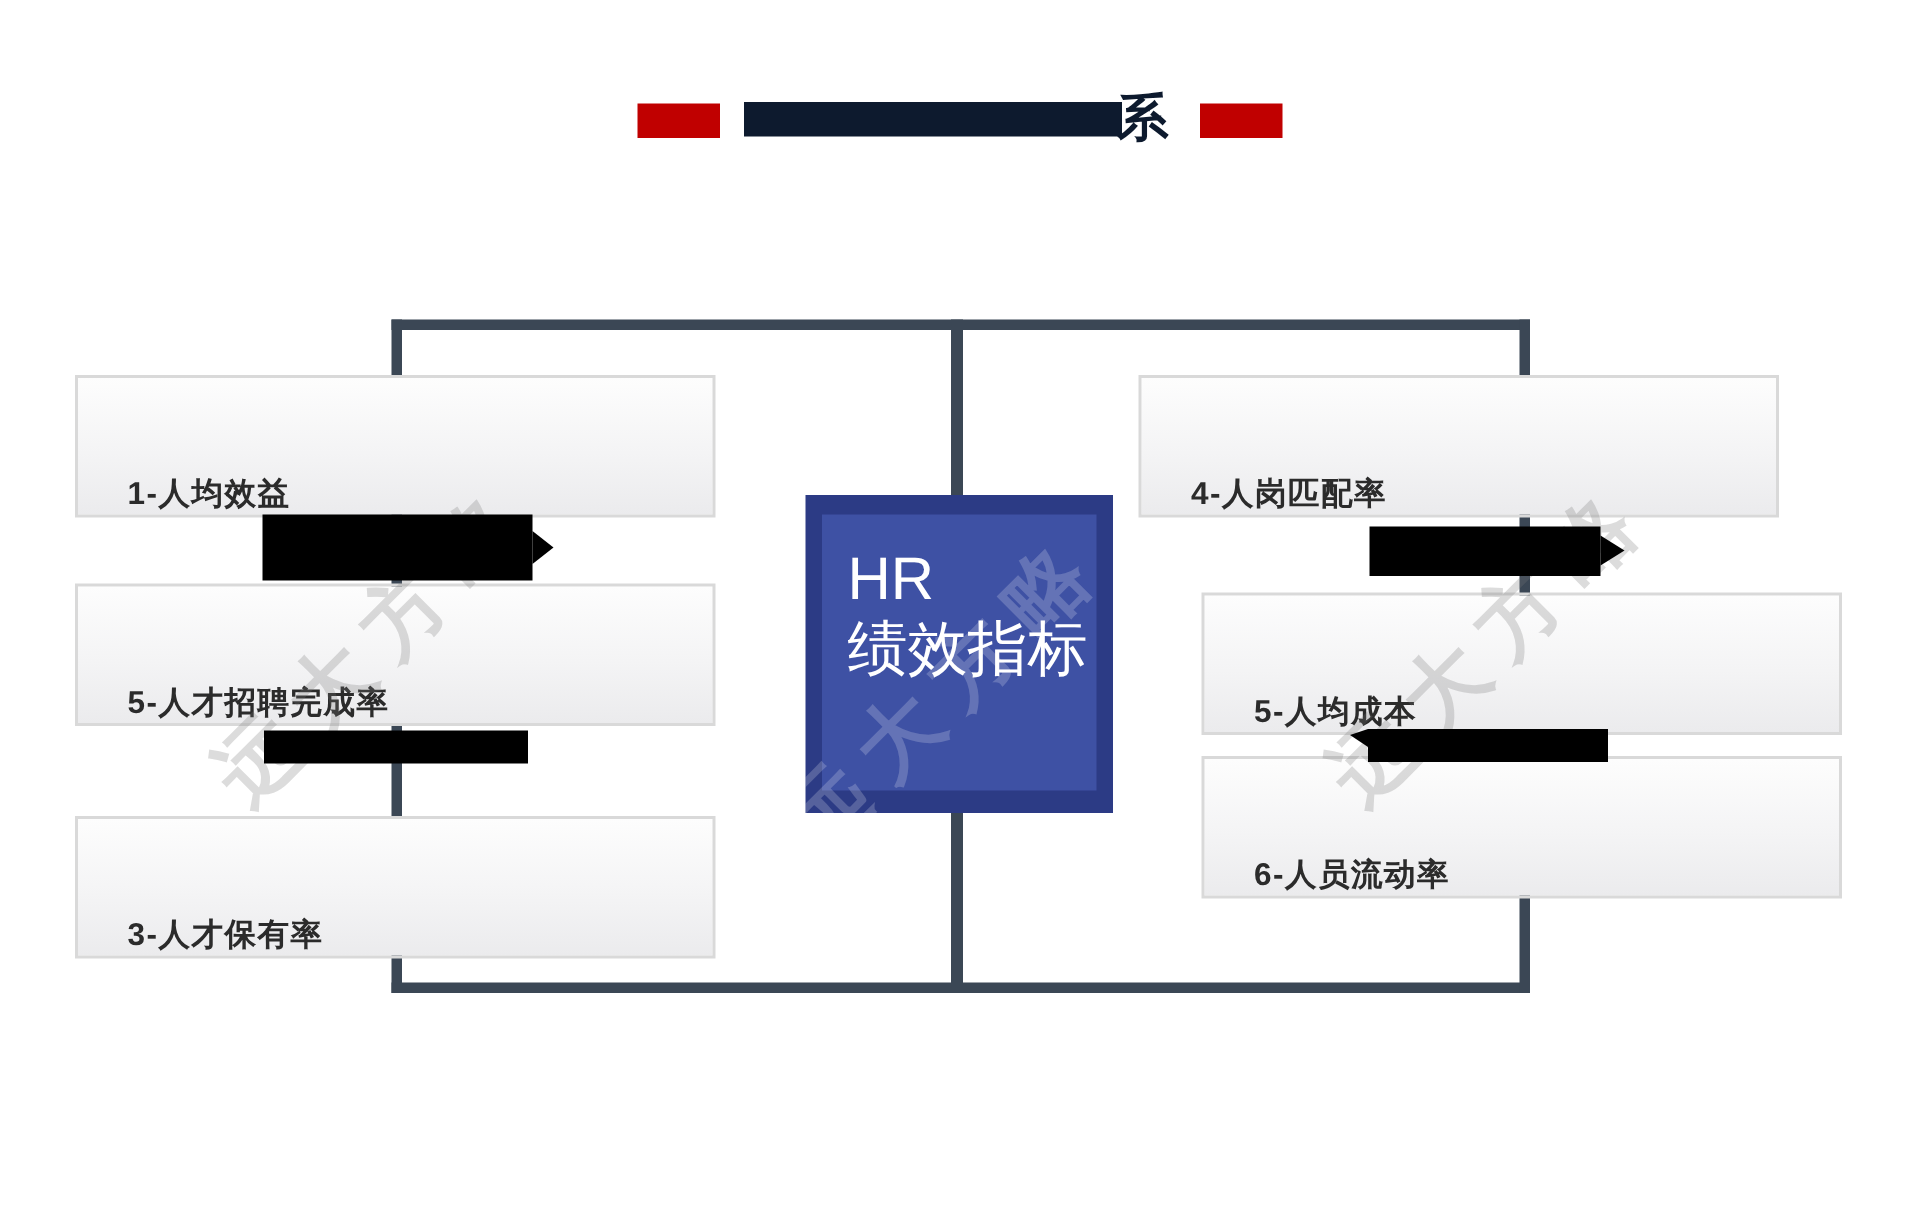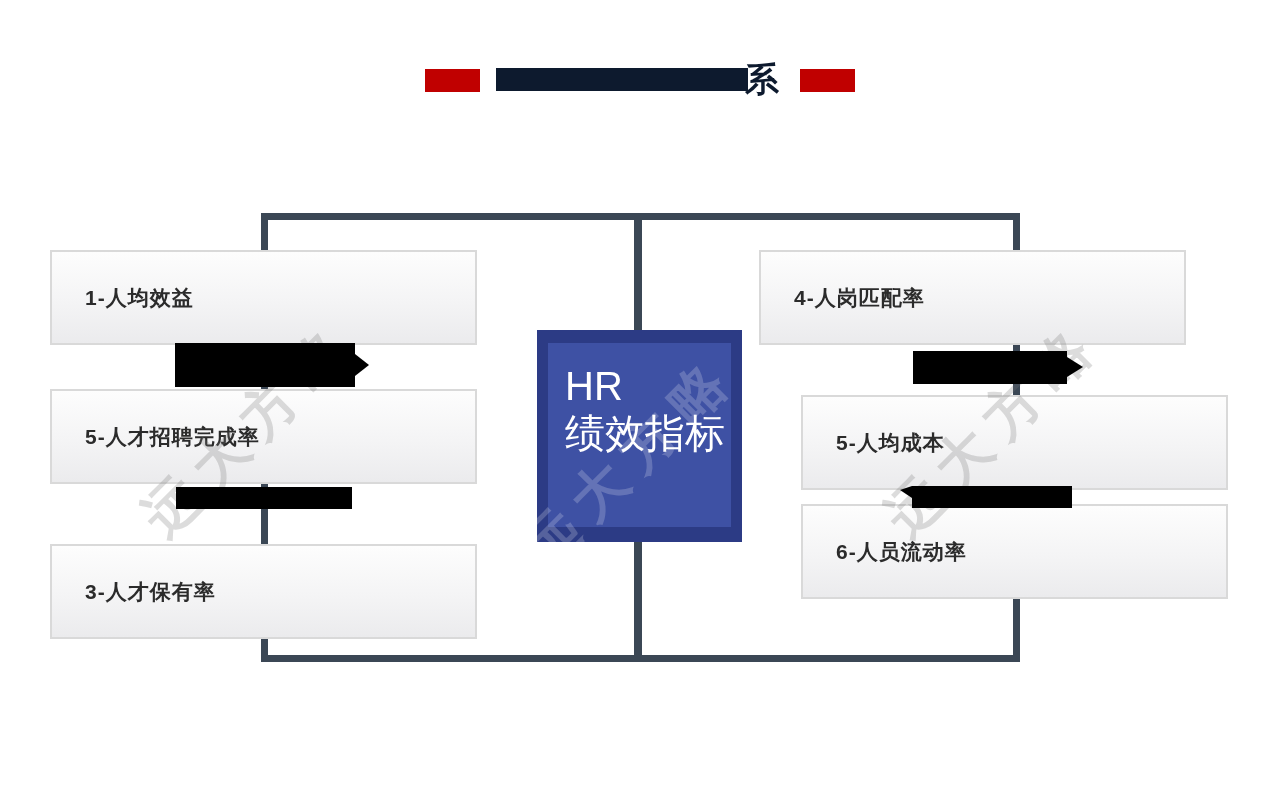--- a/index.html
+++ b/index.html
@@ -48,21 +48,21 @@
   .conn-vright { left: 1013px; top: 213px; width: 7px; height: 449px; }
   .conn-vmid   { left: 634px; top: 213px; width: 8px;  height: 449px; }
 
   
   .kpi-box {
     position: absolute;
     width: 427px; height: 95px;
     background: linear-gradient(180deg, #fdfdfd 0%, #f4f4f5 55%, #ebebed 100%);
     border: 2px solid #d9d9d9;
     display: flex;
-    align-items: center;
+    align-items: flex-end;
     padding-left: 33px;
     z-index: 2;
   }
   .kpi-box .kpi-label {
     font-size: 21px;
     font-weight: bold;
     color: #2b2b2b;
     letter-spacing: 1px;
   }
   .pos-l1 { left: 50px;  top: 250px; }

